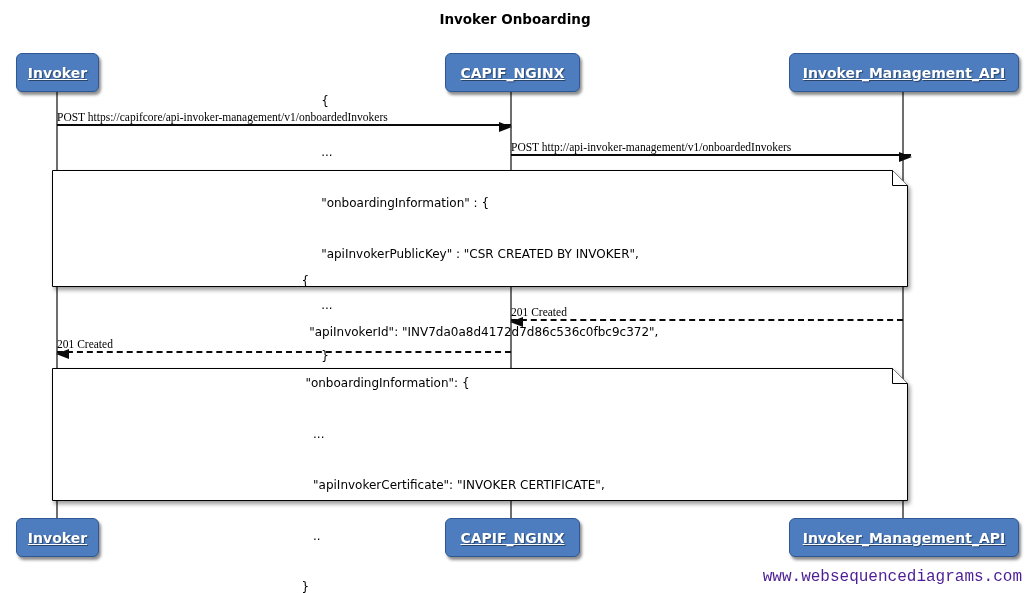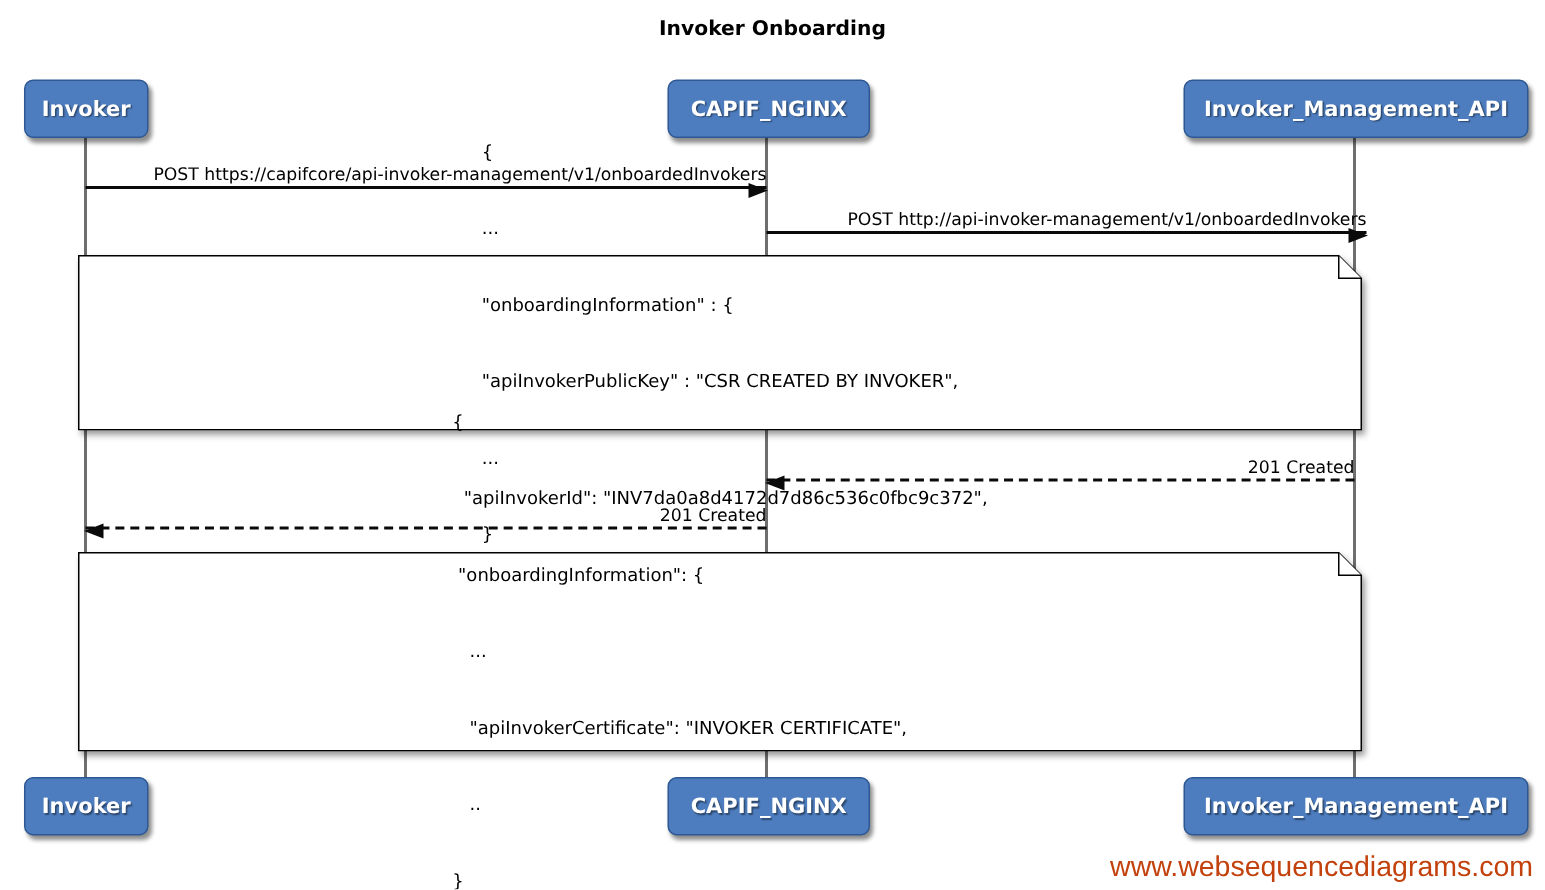--- a/index.html
+++ b/index.html
@@ -21,27 +21,28 @@
   .actor-box{
     position:absolute;height:37px;z-index:3;
     background:#4d7dbf;
     border:1px solid #2e5894;
     border-radius:6px;
     box-shadow:2px 3px 3px rgba(0,0,0,0.45);
     color:#ffffff;font-size:14px;font-weight:bold;
     display:flex;align-items:center;justify-content:center;
     text-shadow:1px 1px 1px rgba(0,0,0,0.45);
     white-space:nowrap;
+    text-decoration:underline;
   }
   .message{position:absolute;z-index:1;}
   .msg-line{position:absolute;left:0;right:0;bottom:0;height:0;border-top:2px solid #0a0a0a;}
   .msg-line.dashed{border-top-style:dashed;}
   .msg-label{
     position:absolute;left:0;right:0;bottom:3px;
-    text-align:right;font-size:11.5px;color:#000;white-space:nowrap;
+    text-align:left;font-size:11.5px;color:#000;white-space:nowrap;font-family:Liberation Serif, serif;
   }
   .head-right{
     position:absolute;right:-1px;bottom:-6px;width:0;height:0;
     border-top:5px solid transparent;border-bottom:5px solid transparent;
     border-left:13px solid #0a0a0a;
   }
   .head-left{
     position:absolute;left:-1px;bottom:-6px;width:0;height:0;
     border-top:5px solid transparent;border-bottom:5px solid transparent;
     border-right:13px solid #0a0a0a;
@@ -53,22 +54,22 @@
   .note svg{position:absolute;left:0;top:0;filter:drop-shadow(2px 3px 2px rgba(0,0,0,0.40));}
   .note .note-text{
     position:relative;z-index:1;margin:0;
     font-family:"DejaVu Sans","Liberation Sans",sans-serif;
     font-size:12px;line-height:17px;color:#000;
     white-space:pre;text-align:left;
   }
   .note .nl{display:block;white-space:pre;}
   .watermark{
     position:absolute;right:8px;top:568px;
-    font-family:Liberation Sans, sans-serif;
-    font-size:19px;color:#c2410c;
+    font-family:Liberation Mono, monospace;
+    font-size:16px;color:#4c1d95;
   }
 </style>
 </head>
 <body>
 
 <div id="diagram">
 
   <div class="title">Invoker Onboarding</div>
 
   <div class="lifeline" style="left:56px;"></div>

